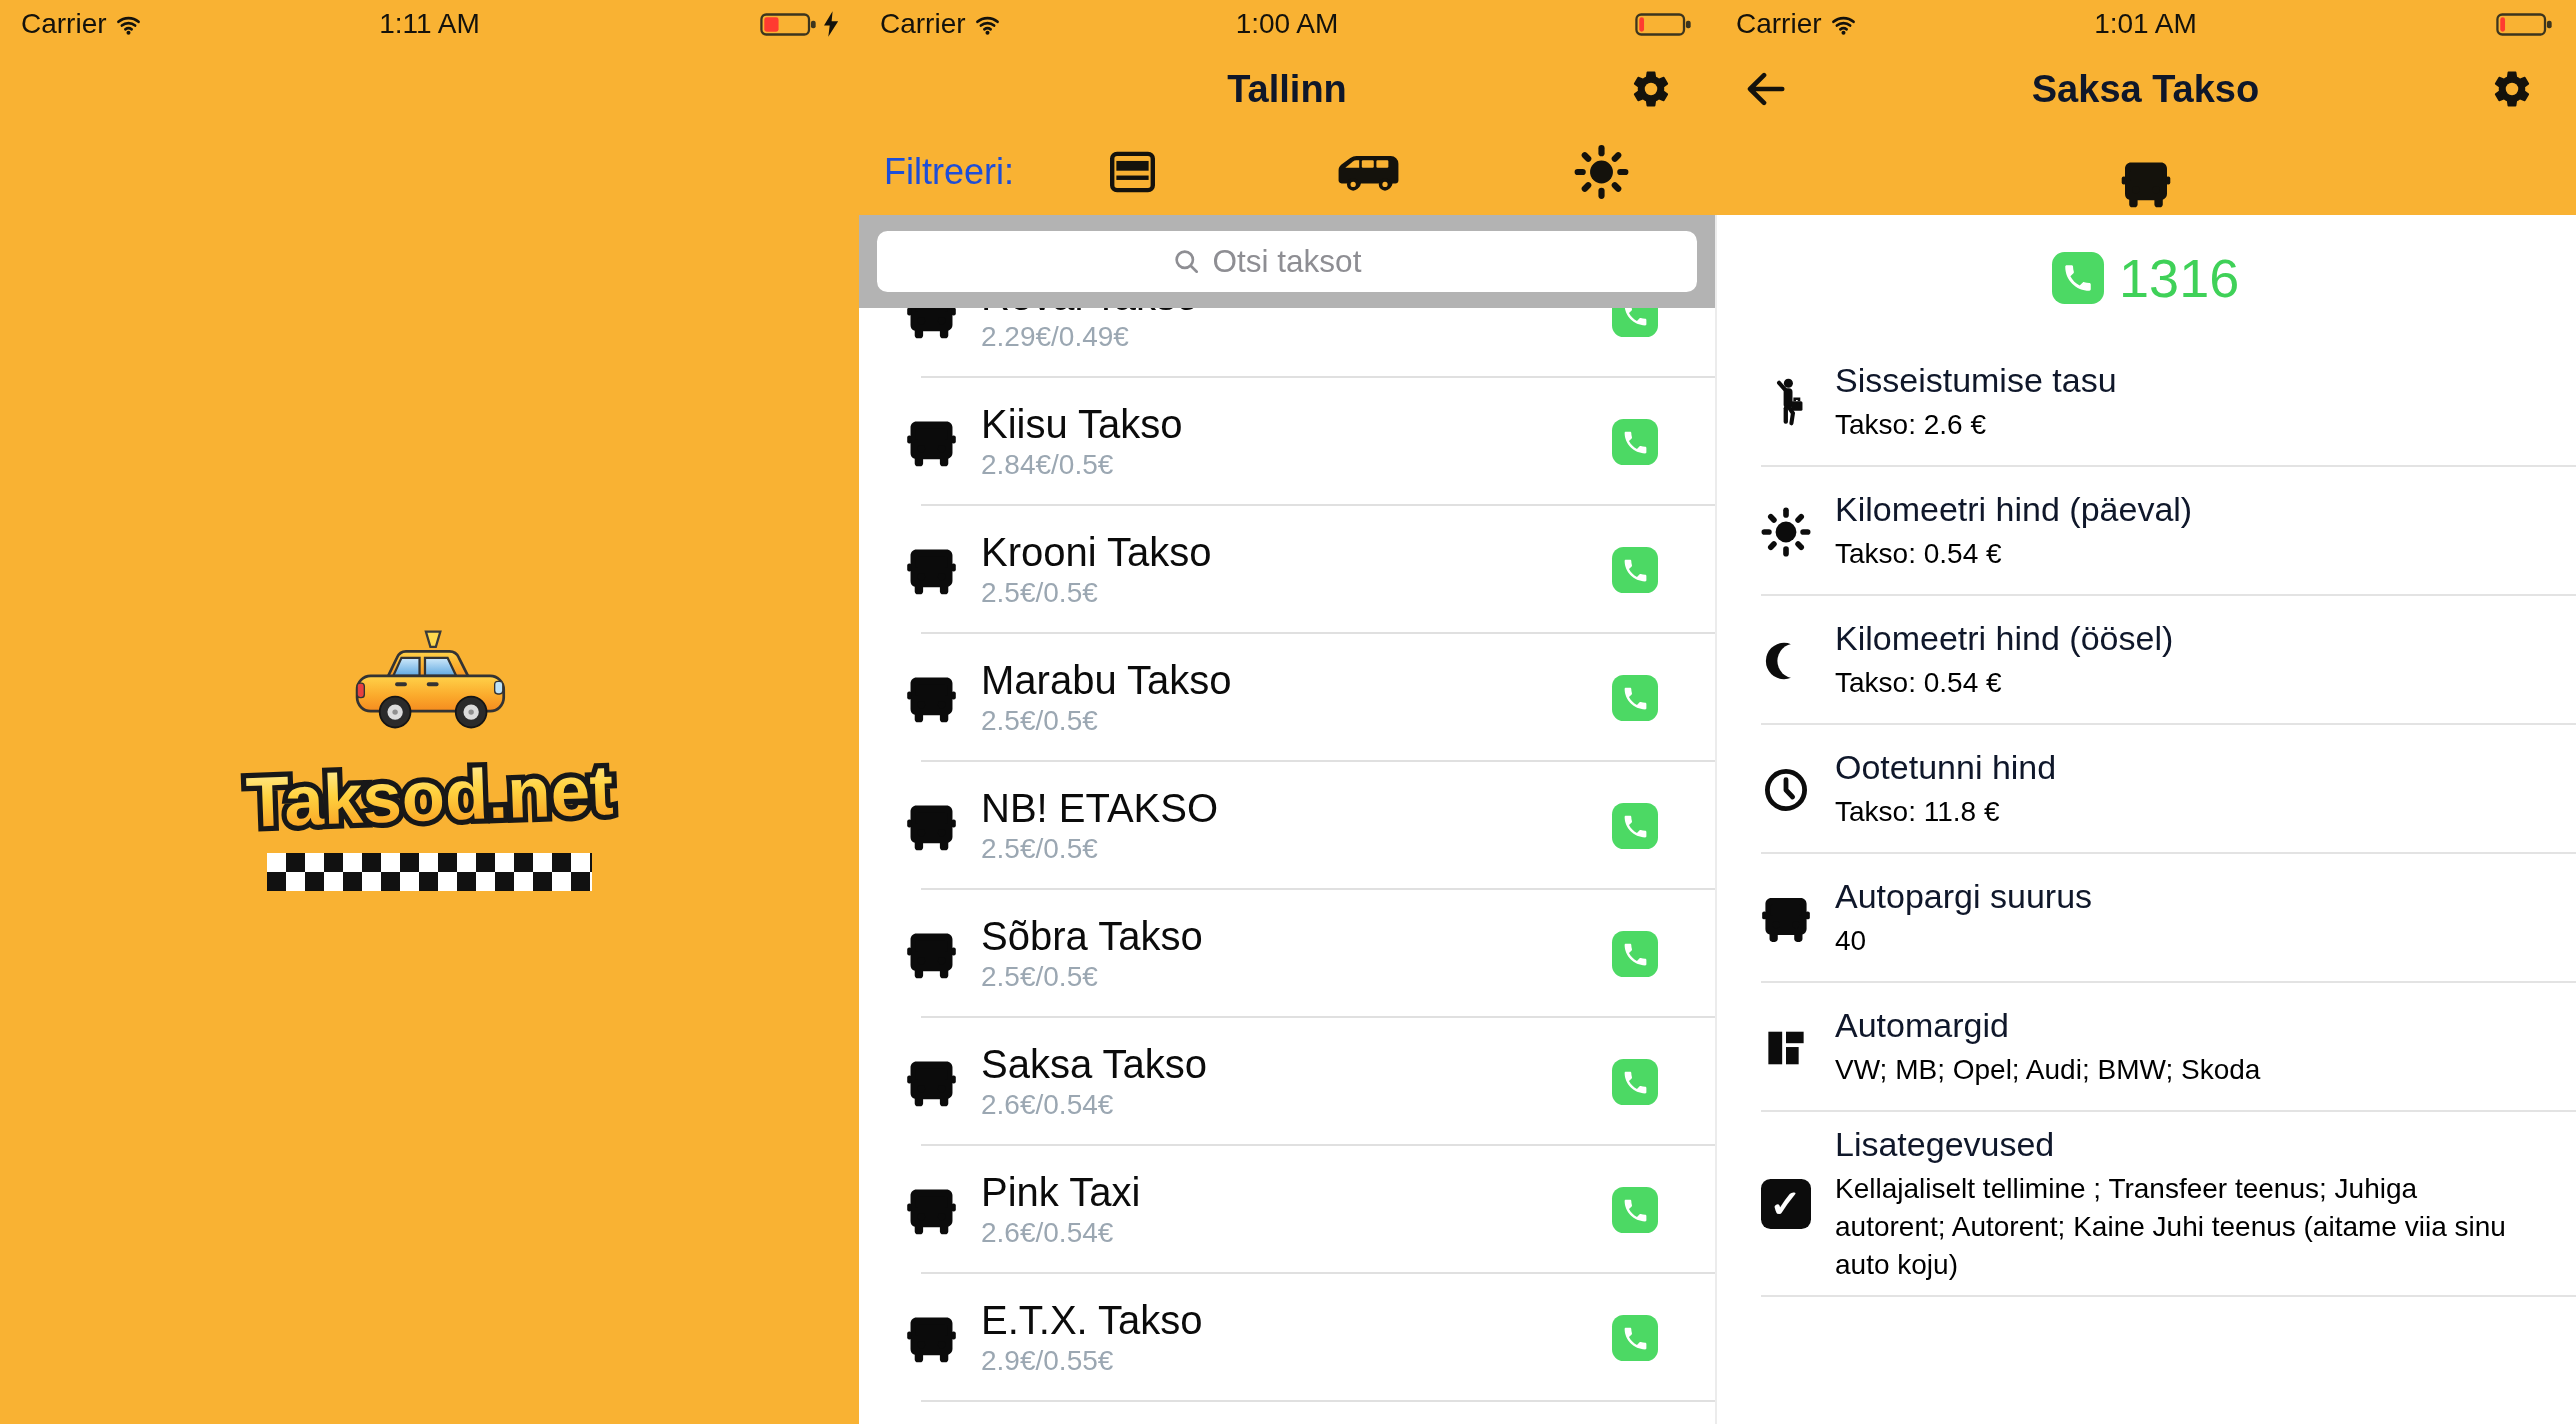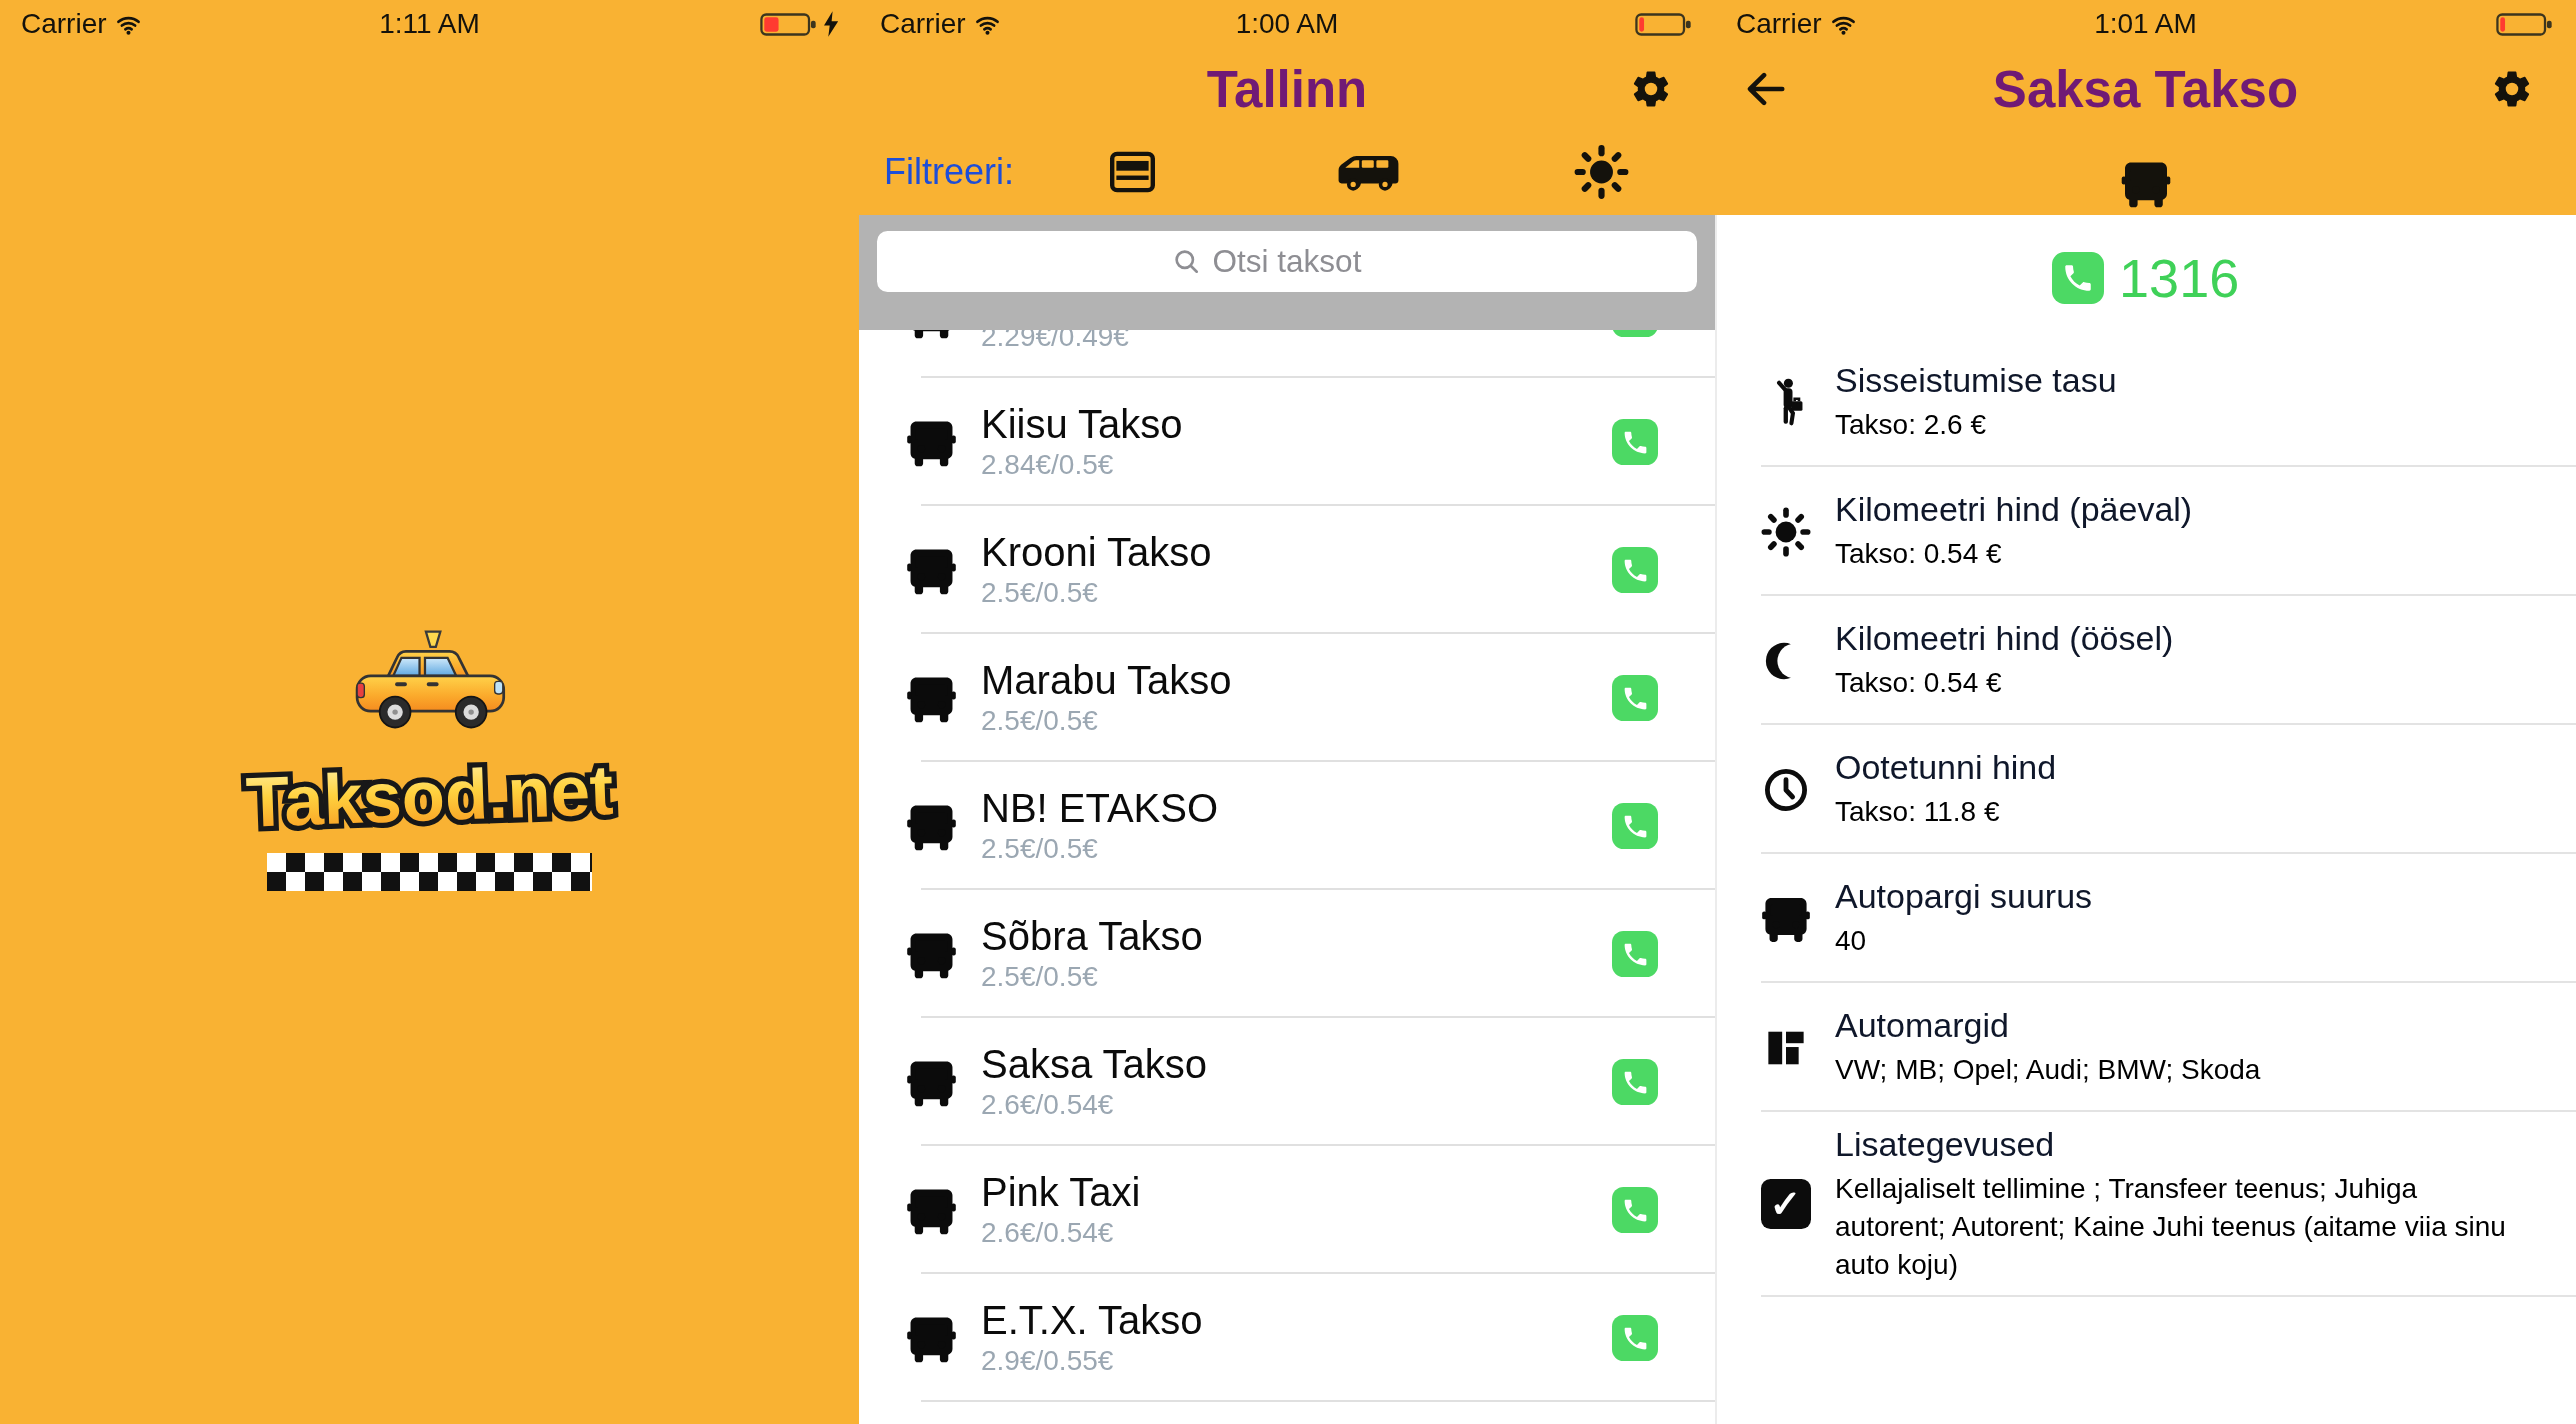--- a/index.html
+++ b/index.html
@@ -17,39 +17,39 @@
   .sb-time{position:absolute;left:0;right:0;text-align:center;font-weight:500;}
   .sb-right{margin-left:auto;display:flex;align-items:center;gap:4.8px;z-index:1;}
   .battery-svg{display:block;}
 
   
   .hdr{position:absolute;top:0;left:0;right:0;background:#F9B233;z-index:2;}
   .screen--mid .hdr{height:215px;}
   .screen--right .hdr{height:215px;}
   .nav{position:absolute;top:48px;left:0;right:0;height:81px;}
   .nav-title{position:absolute;left:0;right:0;top:50%;transform:translateY(-50%);
-    text-align:center;font-size:51px;font-weight:600;color:#701a75;}
+    text-align:center;font-size:38px;font-weight:600;color:#0f172a;}
   .screen--right .nav-title{font-weight:700;}
   .nav-gear{position:absolute;right:42px;top:50%;transform:translateY(-50%);width:44px;height:44px;}
   .nav-back{position:absolute;left:27px;top:50%;transform:translateY(-50%);width:46px;height:46px;}
 
   
   .filter-row{position:absolute;top:129px;left:0;right:0;height:86px;}
   .filter-label{position:absolute;left:25px;top:50%;transform:translateY(-50%);
     font-size:36px;color:#1d4ed8;}
   .f-ic{position:absolute;top:50%;transform:translateY(-50%);}
   .f-card{left:247px;width:53px;height:53px;}
   .f-van{left:476px;width:67px;height:50px;}
   .f-sun{left:715px;width:55px;height:55px;}
 
   
   .hdr-car{position:absolute;left:50%;bottom:4.8px;transform:translateX(-50%);width:53px;height:53px;}
 
   
-  .search-wrap{position:absolute;top:215px;left:0;right:0;height:115px;background:#B3B3B3;z-index:3;}
+  .search-wrap{position:absolute;top:215px;left:0;right:0;height:93px;background:#B3B3B3;z-index:3;}
   .search-field{position:absolute;left:18px;right:18px;top:16px;height:59px;background:#fff;
     border-radius:10.5px;border:none;outline:none;text-align:center;font-size:31.5px;
     color:#6f6f74;font-family:"Liberation Sans",sans-serif;}
   .search-field::placeholder{color:#8E8E93;opacity:1;}
   .search-mag{position:absolute;left:50%;margin-left:-116px;top:30.5px;width:31.5px;height:31.5px;pointer-events:none;}
 
   
   .taxi-list{position:absolute;top:250px;left:0;right:0;z-index:1;}
   .trow{position:relative;height:128px;display:flex;align-items:center;margin-left:20px;}
   .trow::after{content:"";position:absolute;left:42px;right:0;bottom:0;height:1.9px;background:#E0E0E0;}

